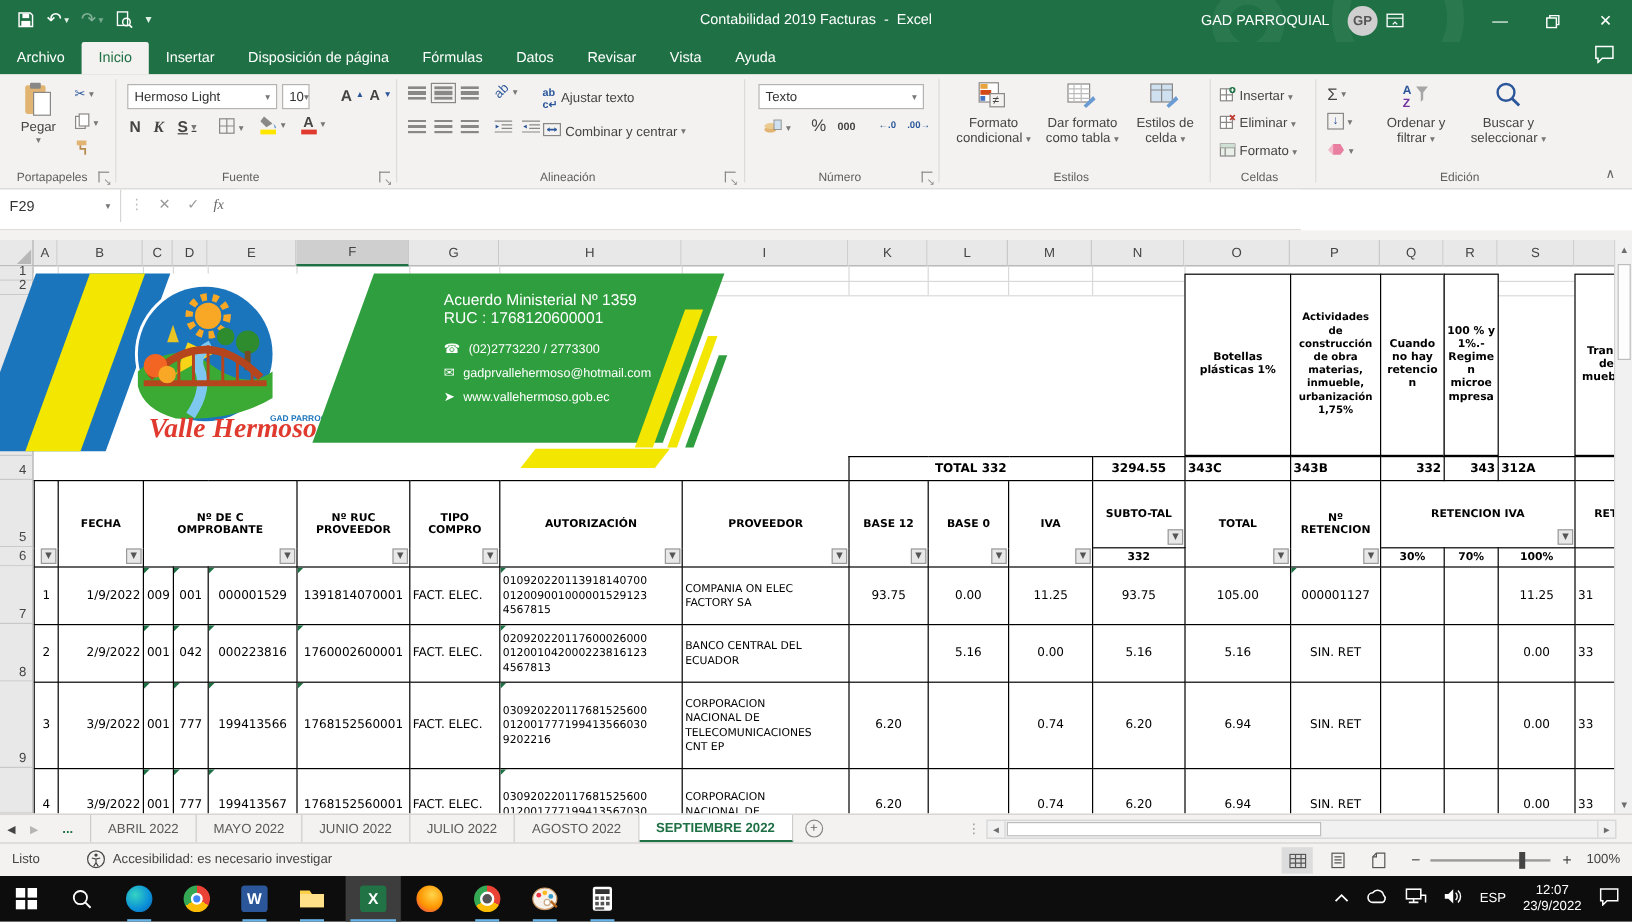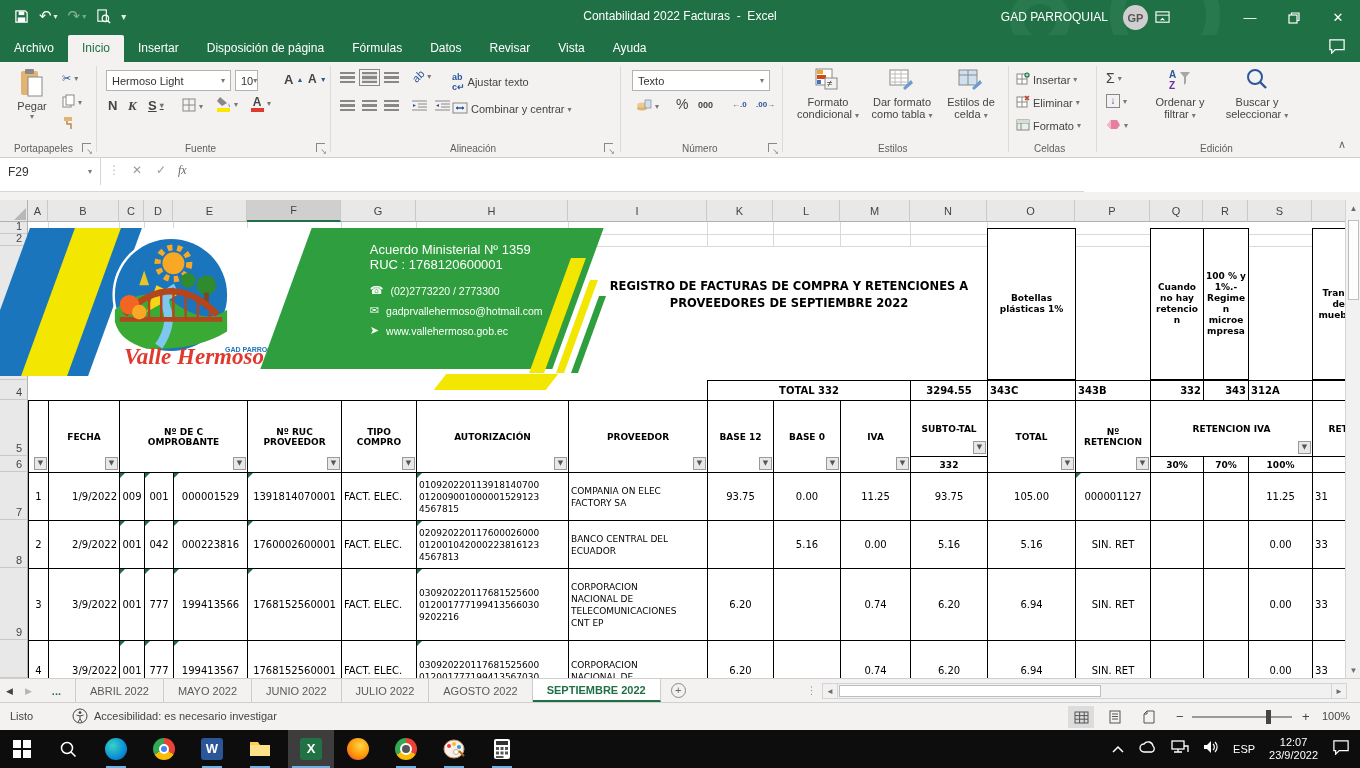--- a/index.html
+++ b/index.html
@@ -139,21 +139,21 @@
         <svg width="15" height="15" viewBox="0 0 16 16">
           <rect x="2" y="1" width="9" height="12" fill="none" stroke="#fff" stroke-width="1.2"></rect>
           <circle cx="10" cy="10" r="3.4" fill="none" stroke="#fff" stroke-width="1.3"></circle>
           <path d="M12.5 12.5l2.5 2.5" stroke="#fff" stroke-width="1.5"></path>
         </svg>
       </span>
     <span class="qbtn">
         <span class="caret" style="font-size:10px">▾</span>
       </span>
   </div>
-  <div id="win-title">Contabilidad 2022 Facturas  -  Excel</div>
+  <div id="win-title">Contabilidad 2019 Facturas  -  Excel</div>
   <div id="account">GAD PARROQUIAL</div>
   <div id="avatar">GP</div>
   <div class="winbtn" style="right:176px">
       <svg width="15" height="15" viewBox="0 0 16 16">
         <rect x="1" y="2" width="14" height="11" fill="none" stroke="#fff" stroke-width="1.2"></rect>
         <path d="M1 5.5h14" stroke="#fff"></path>
         <path d="M6 11l2-2 2 2" fill="none" stroke="#fff" stroke-width="1.2"></path>
       </svg>
     </div>
   <div class="winbtn" style="right:88px">
@@ -523,24 +523,23 @@
             <span>www.vallehermoso.gob.ec</span>
           </div>
       </div>
     </div>
     <div class="stripe" style="left:522px;top:30px;width:15px;height:115px;background:#f3e600"></div>
     <div class="stripe" style="left:545px;top:52px;width:8px;height:93px;background:#f3e600"></div>
     <div class="stripe" style="left:557px;top:68px;width:7px;height:77px;background:#2f9e3e"></div>
   </div>
   <div id="yfrag"></div>
 
-  <div id="sheet-title">REGISTRO DE FACTURAS DE COMPRA Y RETENCIONES A
-PROVEEDORES DE SEPTIEMBRE 2022</div>
 
   <div class="tophead" style="left:987px;width:89px">Botellas plásticas 1%</div>
+  <div class="tophead" style="left:1075px;width:76px;font-size:8.5px">Actividades de construcción de obra materias, inmueble, urbanización 1,75%</div>
   <div class="tophead" style="left:1150px;width:54px;word-break:break-word">Cuando no hay retencion</div>
   <div class="tophead" style="left:1203px;width:46px;word-break:break-word">100 % y 1%.- Regimen microempresa</div>
   <div class="tophead" style="left:1312px;width:90px;word-break:break-word">Transferencia de bienes muebles 1,75%</div>
 
   <div id="tablewrap">
   <table id="tbl">
     <colgroup>
       <col style="width:20px">
           <col style="width:71px">
           <col style="width:25px">

